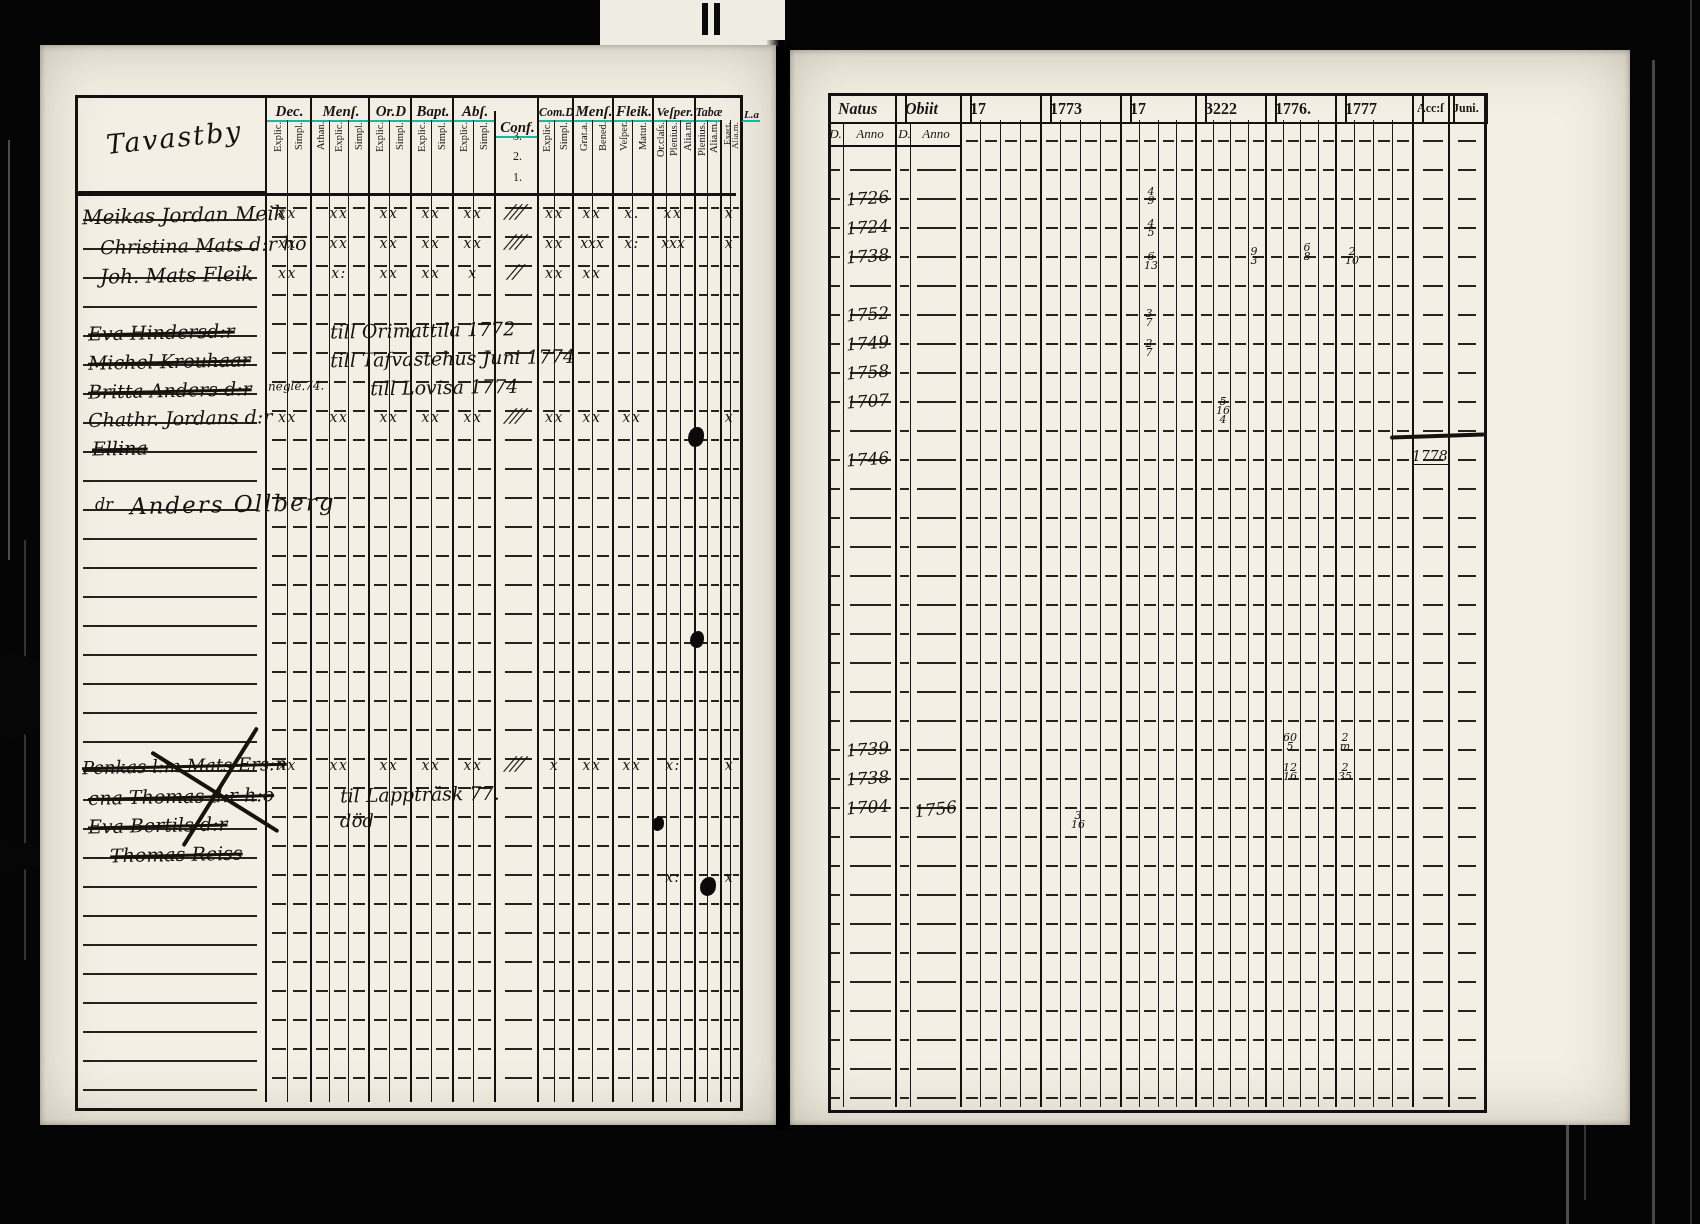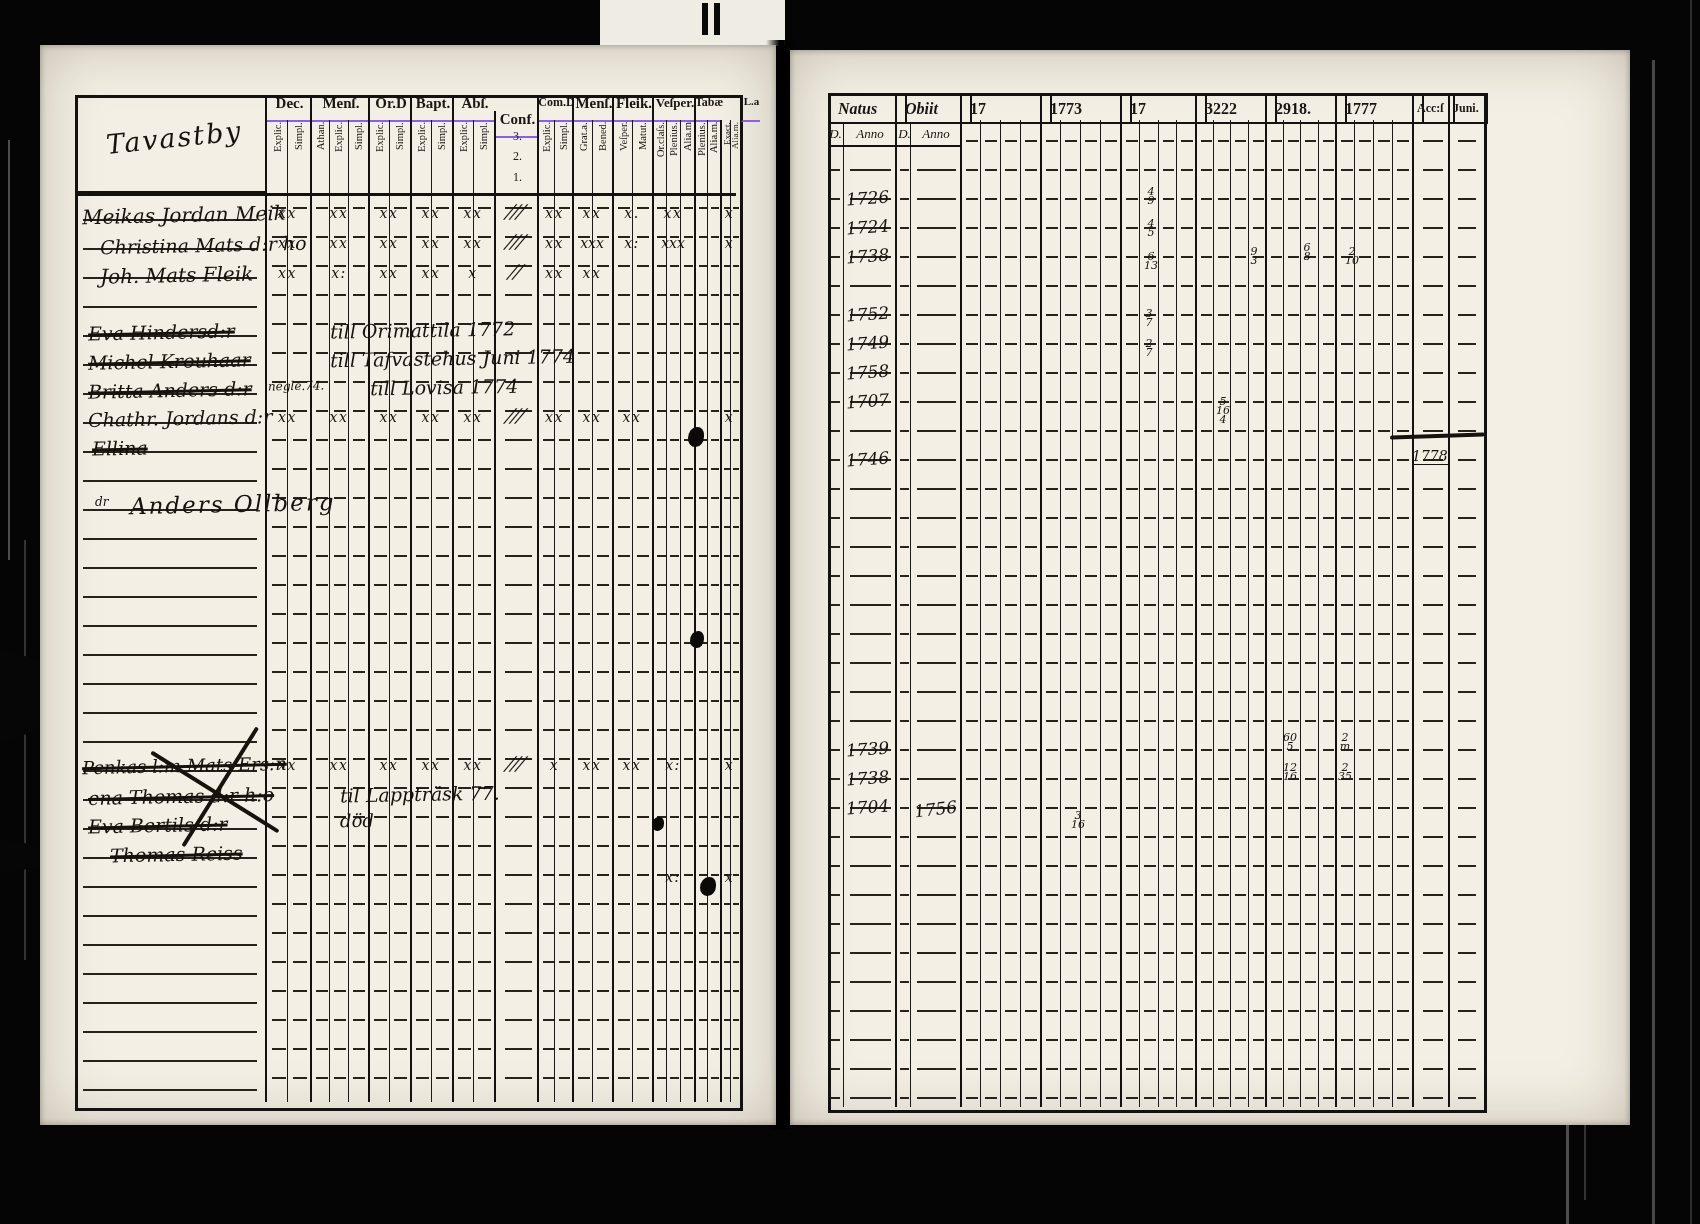--- a/index.html
+++ b/index.html
@@ -1,21 +1,21 @@
 <!DOCTYPE html>
 <html><head>
 <meta charset="utf-8">
 <style>
   html,body{margin:0;padding:0;background:#040404;}
   #stage{position:relative;width:1700px;height:1224px;background:#050505;overflow:hidden;
          font-family:"Liberation Serif",serif;color:#1a1512;}
   .page{position:absolute;background:#f3efe4;box-shadow:inset 0 0 60px rgba(60,45,20,.25), inset 0 0 6px rgba(0,0,0,.35);}
   .frame{position:absolute;border:3px solid #141210;}
-  .gcell{position:absolute;border-left:2.5px solid #141210;border-bottom:2px solid #8b5cf6;
-         display:flex;align-items:flex-start;justify-content:center;font-size:15px;font-weight:bold;}
+  .gcell{position:absolute;border-left:2.5px solid #141210;border-bottom:2px solid #14b8a6;
+         display:flex;align-items:flex-end;justify-content:center;font-size:15px;font-weight:bold;font-style:italic;}
   .subcol{position:absolute;border-left:1.5px solid #1c1a17;}
   .subcol.thick{border-left:2.5px solid #141210;}
   .sublabel{position:absolute;top:2px;left:0;right:0;height:72px;writing-mode:vertical-rl;transform:rotate(180deg);
             font-size:10.5px;line-height:1;display:flex;align-items:center;justify-content:flex-end;
             font-family:"Liberation Serif",serif;}
   .dataarea{position:absolute;left:0;right:0;bottom:0;
             background-image:linear-gradient(to bottom,#28221c 0 2px,transparent 2px);
             background-size:62% 29px;background-repeat:repeat-y;background-position:55% 12px;}
   .hand{font-family:"DejaVu Serif",serif;font-style:italic;color:#17120d;}
   .name{position:absolute;font-size:18px;white-space:nowrap;transform:rotate(-1.2deg);}
@@ -272,21 +272,21 @@
     <span class="hand mark" style="left:370px;top:364px;width:42px;">xx</span>
     <span class="hand mark" style="left:412px;top:364px;width:42px;">xx</span>
     <span class="hand mark slash" style="left:454px;top:359px;width:43px;">///</span>
     <span class="hand mark" style="left:497px;top:364px;width:35px;">xx</span>
     <span class="hand mark" style="left:532px;top:364px;width:40px;">xx</span>
     <span class="hand mark" style="left:572px;top:364px;width:40px;">xx</span>
     <span class="hand mark" style="left:680px;top:364px;width:19px;">x</span>
 
     <span class="hand name struck" style="left:52px;top:392px;font-size:19px;">Ellina</span>
 
-    <span class="hand" style="position:absolute;left:55px;top:450px;font-size:12px;">dr</span>
+    <span class="hand" style="position:absolute;left:55px;top:450px;font-size:16px;">dr</span>
     <span class="hand name" style="left:90px;top:446px;font-size:23px;letter-spacing:2px;">Anders Ollberg</span>
 
     <span class="hand name struck" style="left:42px;top:710px;font-size:18px;">Penkas l:m Mats Ers:n</span>
     <div class="xstroke" style="left:100px;top:745px;width:150px;transform:rotate(32deg);"></div>
     <div class="xstroke" style="left:110px;top:740px;width:140px;transform:rotate(-58deg);"></div>
     <span class="hand mark" style="left:225px;top:712px;width:45px;">xx</span>
     <span class="hand mark" style="left:270px;top:712px;width:58px;">xx</span>
     <span class="hand mark" style="left:328px;top:712px;width:42px;">xx</span>
     <span class="hand mark" style="left:370px;top:712px;width:42px;">xx</span>
     <span class="hand mark" style="left:412px;top:712px;width:42px;">xx</span>
@@ -329,21 +329,21 @@
     <div class="yearhead" style="left:250px;top:43px;width:80px;height:27px;">
         <span>1773</span>
       </div>
     <div class="yearhead" style="left:330px;top:43px;width:75px;height:27px;">
         <span>17</span>
       </div>
     <div class="yearhead" style="left:405px;top:43px;width:70px;height:27px;">
         <span>3222</span>
       </div>
     <div class="yearhead" style="left:475px;top:43px;width:70px;height:27px;">
-        <span>2918.</span>
+        <span>1776.</span>
       </div>
     <div class="yearhead" style="left:545px;top:43px;width:77px;height:27px;">
         <span>1777</span>
       </div>
     <div class="yearhead" style="left:622px;top:43px;width:36px;height:27px;font-size:12px;padding-left:3px;">
         <span>Acc:ſ</span>
       </div>
     <div class="yearhead" style="left:658px;top:43px;width:33px;height:27px;font-size:12px;padding-left:3px;">
         <span>Juni.</span>
       </div>

